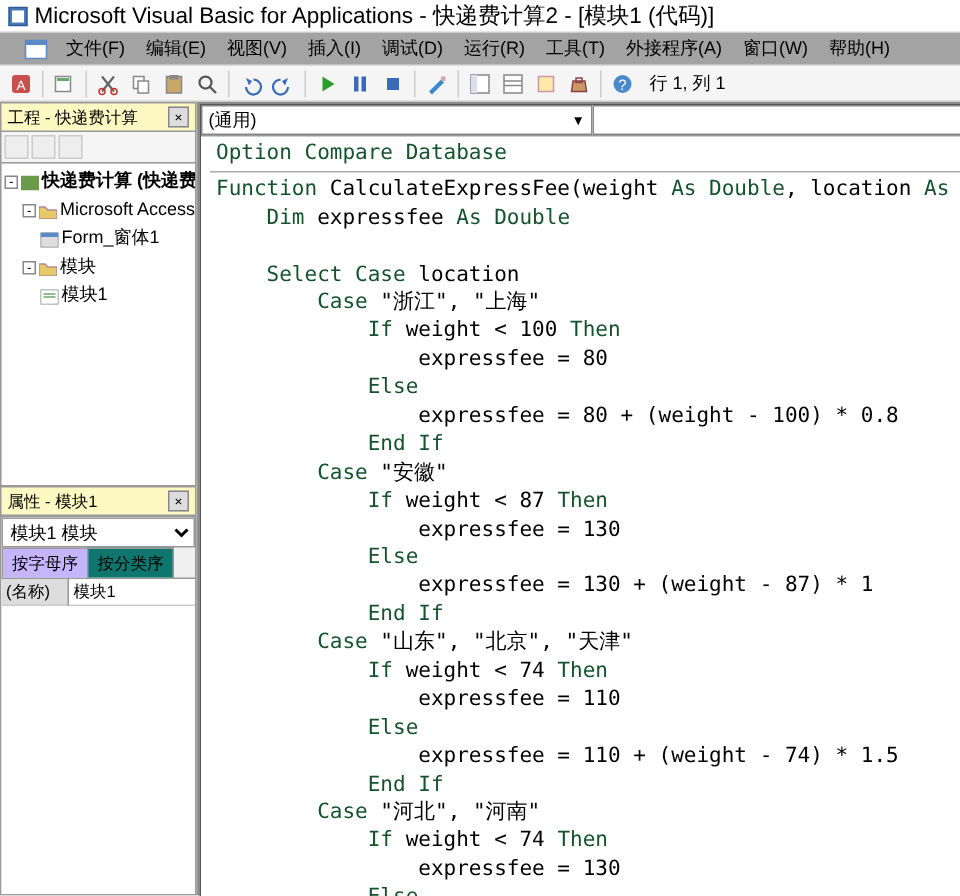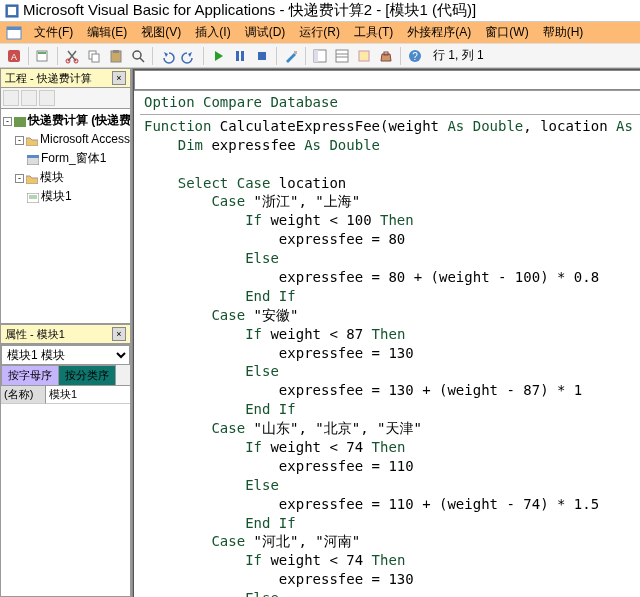--- a/index.html
+++ b/index.html
@@ -1,20 +1,20 @@
 <!DOCTYPE html>
 <html><head>
 <meta charset="utf-8">
 <style>
   * { margin: 0; padding: 0; box-sizing: border-box; }
   body { font-family: "Microsoft YaHei", "SimSun", sans-serif; font-size: 12px; background: #f0f0f0; overflow: hidden; width: 640px; height: 597px; }
   .titlebar { background: #fff; border-bottom: 1px solid #ccc; padding: 3px 5px; display: flex; align-items: center; gap: 4px; height: 22px; }
   .titleicon { width: 14px; height: 14px; display: inline-block; }
   .titletext { font-size: 15px; }
-  .menubar { background: #fdba74; padding: 2px 6px; display: flex; gap: 2px; height: 22px; align-items: center; border-bottom: 1px solid #ddd;}
+  .menubar { background: #a3a3a3; padding: 2px 16px; display: flex; gap: 2px; height: 22px; align-items: center; border-bottom: 1px solid #ddd;}
   .menubar .sysicon { width:16px; height:16px; margin-right:4px;}
   .menuitem { padding: 2px 6px; cursor: pointer; font-size: 12px; }
   .toolbar { background: #f5f5f5; padding: 2px 4px; display: flex; gap: 2px; align-items: center; height: 24px; border-bottom: 1px solid #ccc;}
   .tbtn { width: 20px; height: 20px; display: flex; align-items: center; justify-content: center; cursor: pointer; border: 1px solid transparent; }
   .tsep { width: 1px; height: 18px; background: #ccc; margin: 0 2px; }
   .toolbar .status { margin-left: 6px; font-size: 12px; }
   .main { display: flex; height: calc(597px - 22px - 22px - 24px); }
   .left { width: 132px; display: flex; flex-direction: column; border-right: 1px solid #999; }
   .panel-header { background: #fef9c3; border: 1px solid #999; padding: 2px 4px; display: flex; align-items: center; justify-content: space-between; height: 20px; font-size: 11px;}
   .panel-header .phbtns { display: flex; gap: 2px; }
@@ -240,20 +240,24 @@
           <span class="pv">模块1</span>
         </div>
       </div>
     </div>
   </div>
 
   <div class="right">
     <div class="code-win">
       <div class="code-top">
         <div class="code-combo">
+            <span>(通用)</span>
+            <span class="arrow">▼</span>
+          </div>
+        <div class="code-combo">
             <span></span>
           </div>
       </div>
       <div class="code-area"><span class="lead"></span><span class="kw">Option Compare Database</span>
 <div class="hr"></div><span class="lead"></span><span class="kw">Function </span><span>CalculateExpressFee(weight </span><span class="kw">As Double</span><span>, location </span><span class="kw">As S</span>
 <span class="lead"></span><span class="kw">    Dim </span><span>expressfee </span><span class="kw">As Double</span>
 
 <span class="lead"></span><span class="kw">    Select Case </span><span>location</span>
 <span class="lead"></span><span class="kw">        Case </span><span>"浙江", "上海"</span>
 <span class="lead"></span><span class="kw">            If </span><span>weight &lt; 100 </span><span class="kw">Then</span>

